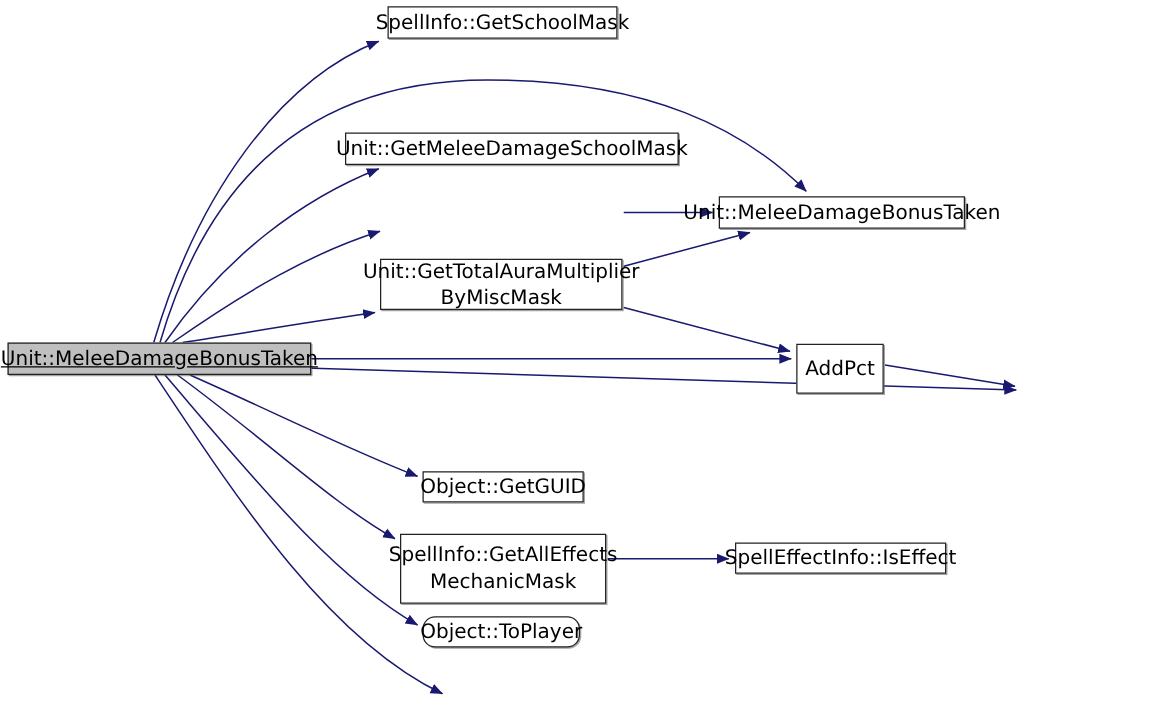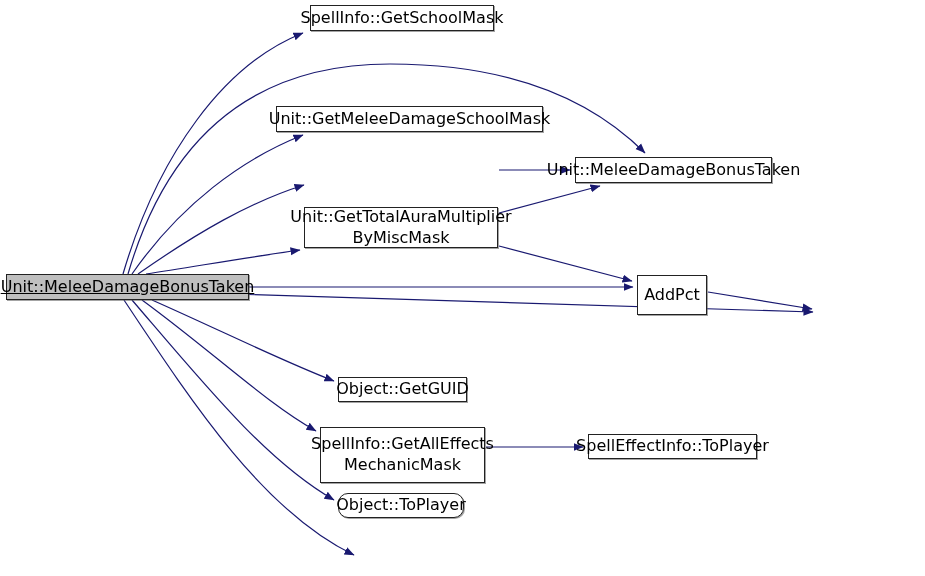--- a/index.html
+++ b/index.html
@@ -63,16 +63,16 @@
   <div class="node main" style="left: 6px; top: 274px; width: 243px; height: 26px; text-decoration: underline;">Unit::MeleeDamageBonusTaken</div>
   <div class="node" style="left: 310px; top: 5px; width: 184px; height: 26px;">SpellInfo::GetSchoolMask</div>
   <div class="node" style="left: 276px; top: 106px; width: 267px; height: 26px;">Unit::GetMeleeDamageSchoolMask</div>
   <div class="node" style="left: 575px; top: 157px; width: 197px; height: 26px;">Unit::MeleeDamageBonusTaken</div>
   <div class="node" style="left: 304px; top: 207px; width: 194px; height: 41px;">Unit::GetTotalAuraMultiplier
 ByMiscMask</div>
   <div class="node" style="left: 637px; top: 275px; width: 70px; height: 40px;">AddPct</div>
   <div class="node" style="left: 338px; top: 377px; width: 129px; height: 25px;">Object::GetGUID</div>
   <div class="node" style="left: 320px; top: 427px; width: 165px; height: 56px;">SpellInfo::GetAllEffects
 MechanicMask</div>
-  <div class="node" style="left: 588px; top: 434px; width: 169px; height: 25px;">SpellEffectInfo::ToPlayer</div>
+  <div class="node" style="left: 588px; top: 434px; width: 169px; height: 25px;">SpellEffectInfo::IsEffect</div>
   <div class="node" style="left: 338px; top: 493px; width: 126px; height: 25px; border-radius: 10px;">Object::ToPlayer</div>
 
 </div>
 
 </body></html>

